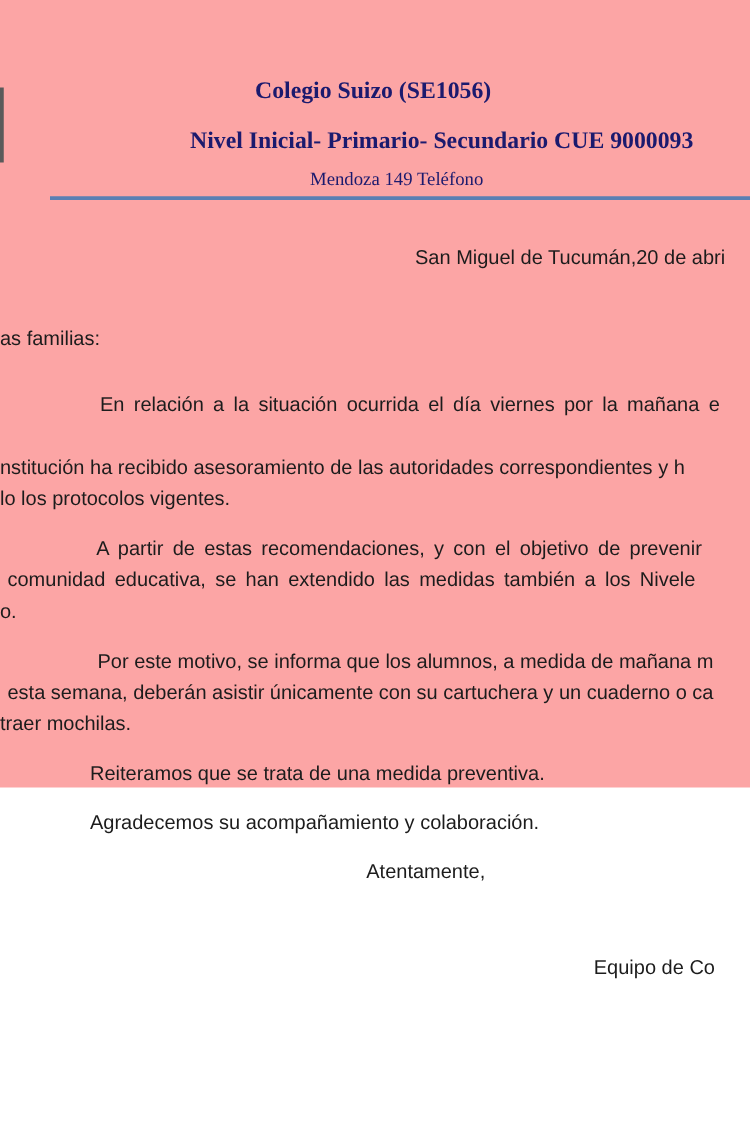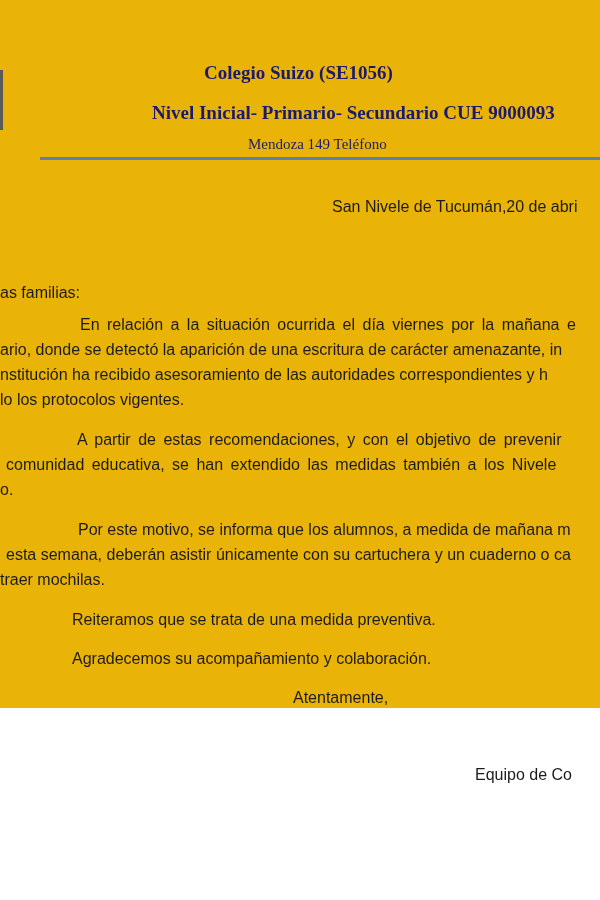--- a/index.html
+++ b/index.html
@@ -11,22 +11,22 @@
       width: 600px;
       height: 900px;
       position: relative;
       overflow: hidden;
       font-family: "Liberation Sans", sans-serif;
       color: #1a1a1a;
     }
     .page {
       position: absolute;
       left: 0; top: 0;
-      width: 600px; height: 708px;
-      background: #eab308;
+      width: 600px; height: 630px;
+      background: #fca5a5;
     }
     .edge-bar {
       position: absolute;
       left: 0;
       top: 70px;
       width: 3px;
       height: 60px;
       background: #5a5a5a;
     }
     .hdr {
@@ -79,26 +79,25 @@
 
 <div class="page">
 
   <div class="edge-bar"></div>
 
   <div class="hdr hdr-title">Colegio Suizo (SE1056)</div>
   <div class="hdr hdr-sub">Nivel Inicial- Primario- Secundario CUE 9000093</div>
   <div class="hdr-addr">Mendoza 149 Teléfono</div>
   <div class="hdr-rule"></div>
 
-  <div class="txt" style="left:332px; top:198px;">San Nivele de Tucumán,20 de abri</div>
+  <div class="txt" style="left:332px; top:198px;">San Miguel de Tucumán,20 de abri</div>
 
-  <div class="txt" style="left:0px; top:284px;">as familias:</div>
+  <div class="txt" style="left:0px; top:263px;">as familias:</div>
 
   <div class="txt justify-wide" style="left:80px; top:316px;">En relación a la situación ocurrida el día viernes por la mañana e</div>
-  <div class="txt" style="left:0px; top:341px;">ario, donde se detectó la aparición de una escritura de carácter amenazante, in</div>
   <div class="txt" style="left:0px; top:366px;">nstitución ha recibido asesoramiento de las autoridades correspondientes y h</div>
   <div class="txt" style="left:0px; top:391px;">lo los protocolos vigentes.</div>
 
   <div class="txt justify-wide" style="left:77px; top:431px;">A partir de estas recomendaciones, y con el objetivo de prevenir</div>
   <div class="txt justify-wide" style="left:6px; top:456px;">comunidad educativa, se han extendido las medidas también a los Nivele</div>
   <div class="txt" style="left:0px; top:481px;">o.</div>
 
   <div class="txt" style="left:78px; top:521px;">Por este motivo, se informa que los alumnos, a medida de mañana m</div>
   <div class="txt" style="left:6px; top:546px;">esta semana, deberán asistir únicamente con su cartuchera y un cuaderno o ca</div>
   <div class="txt" style="left:0px; top:571px;">traer mochilas.</div>

